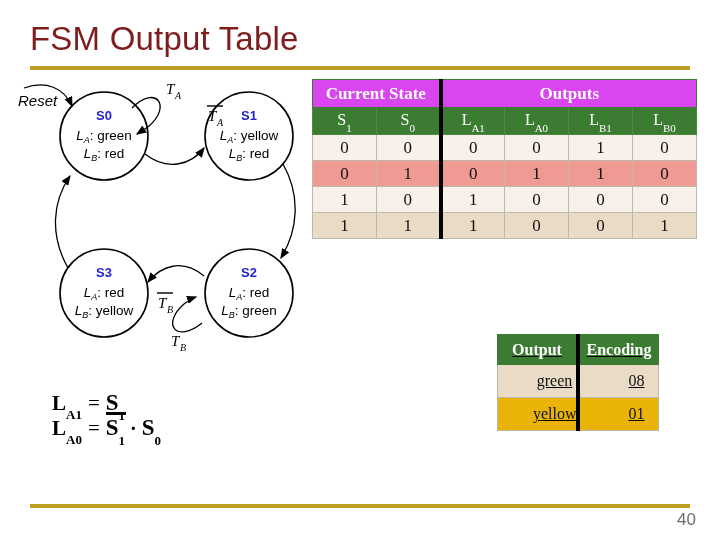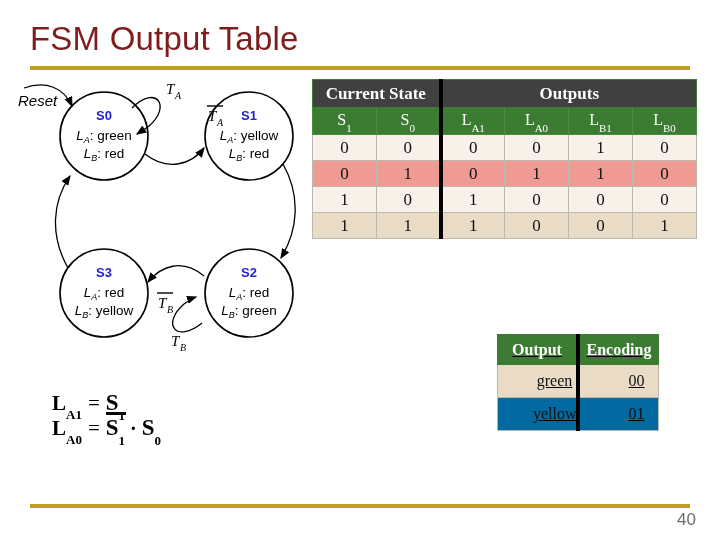--- a/index.html
+++ b/index.html
@@ -91,21 +91,21 @@
     padding:0;
     font-weight:normal;
   }
 
   
   #output-table{
     left:312px;top:79px;
     width:385px;
   }
   #output-table th.hdr-group{
-    background:#404040;color:#fff;
+    background:#d946ef;color:#fff;
     font-size:17px;font-weight:bold;
     height:27px;
     border-color:#3c7c32;
     font-family:"Liberation Serif", serif;
   }
   #output-table th.hdr-col{
     background:#3c7c32;color:#fff;
     font-size:16px;
     height:26px;
     border-color:#4b8a40;
@@ -136,21 +136,21 @@
     border-color:#3c7c32;
     font-family:"Liberation Serif", serif;
   }
   #encoding-table td{
     height:32px;
     font-size:16px;
     color:#111;
     padding-left:35px;
   }
   #encoding-table tr.enc-a td{background:#eadbc6;}
-  #encoding-table tr.enc-b td{background:#0369a1;}
+  #encoding-table tr.enc-b td{background:#eab308;}
   #encoding-table td.enc-val{border-left:4px solid #000;}
   #encoding-table th.enc-val{border-left:4px solid #000;}
 </style>
 </head>
 <body>
 
 <div class="slide">
 
   <div id="page-title">FSM Output Table</div>
   <div id="title-rule"></div>
@@ -291,21 +291,21 @@
   <table class="tbl" id="encoding-table">
     <thead>
       <tr>
         <th>Output</th>
         <th class="enc-val">Encoding</th>
       </tr>
     </thead>
     <tbody>
       <tr class="enc-a">
         <td>green</td>
-        <td class="enc-val">00</td>
+        <td class="enc-val">08</td>
       </tr>
       <tr class="enc-b">
         <td>yellow</td>
         <td class="enc-val">01</td>
       </tr>
     </tbody>
   </table>
 
   <div id="footer-rule"></div>
   <div id="page-number">40</div>

